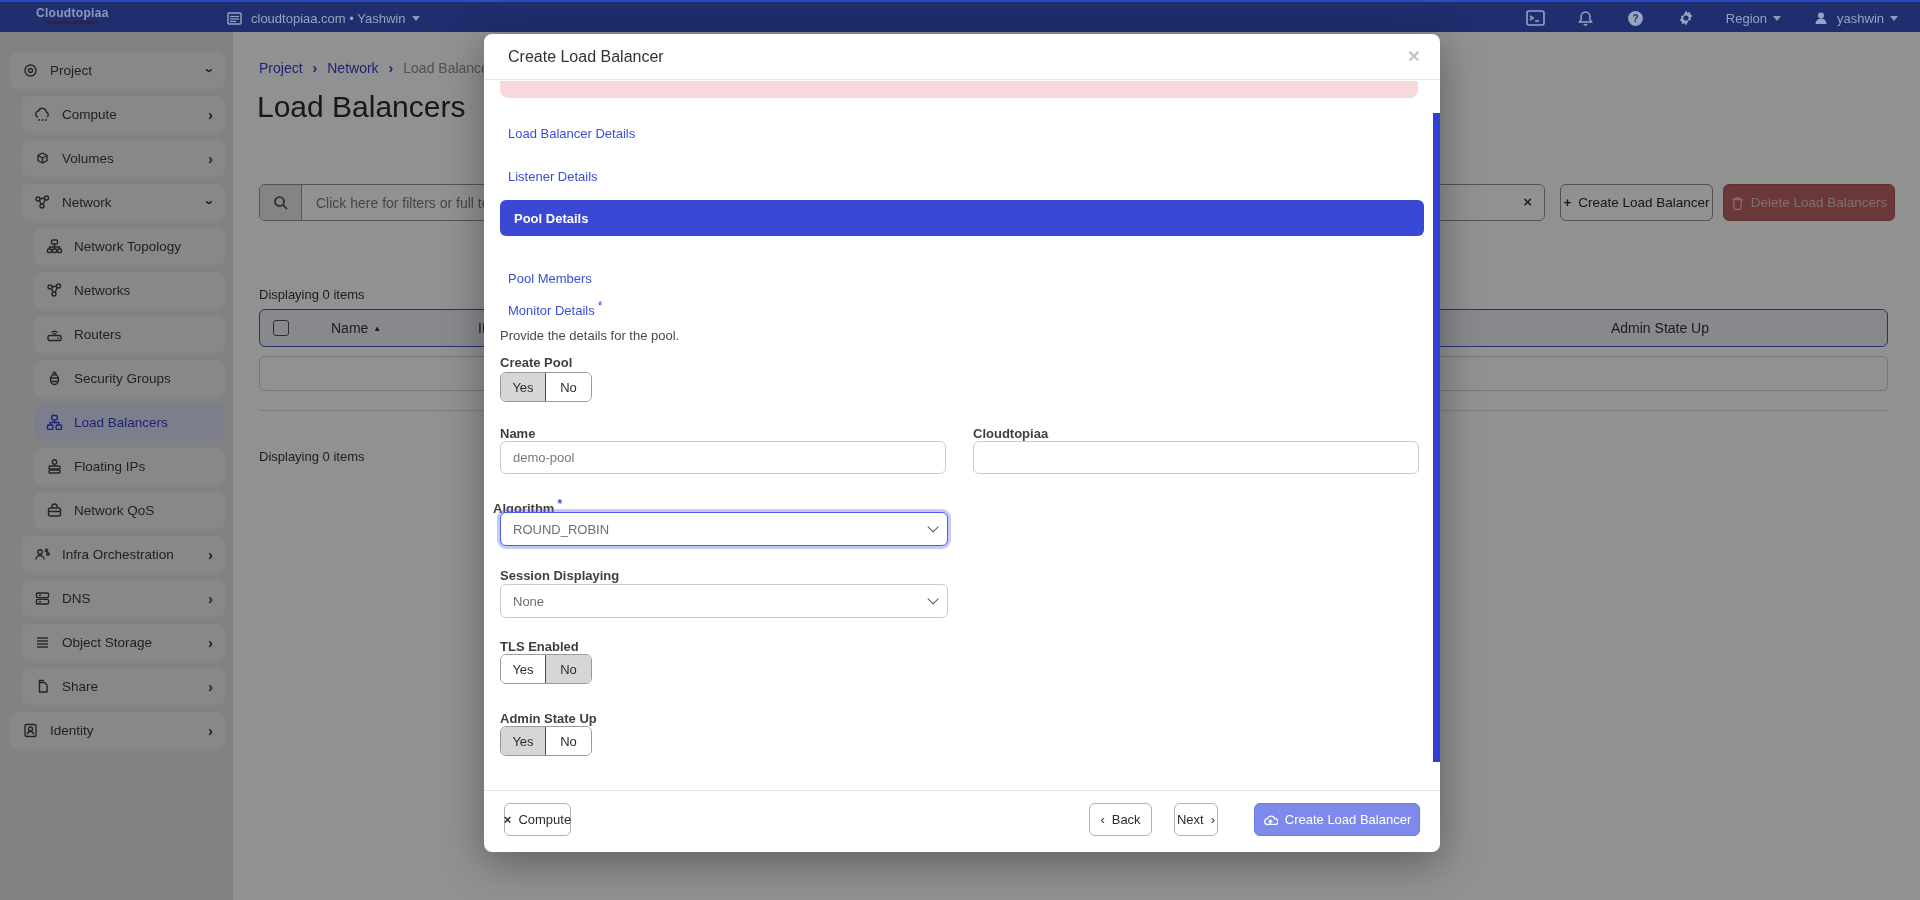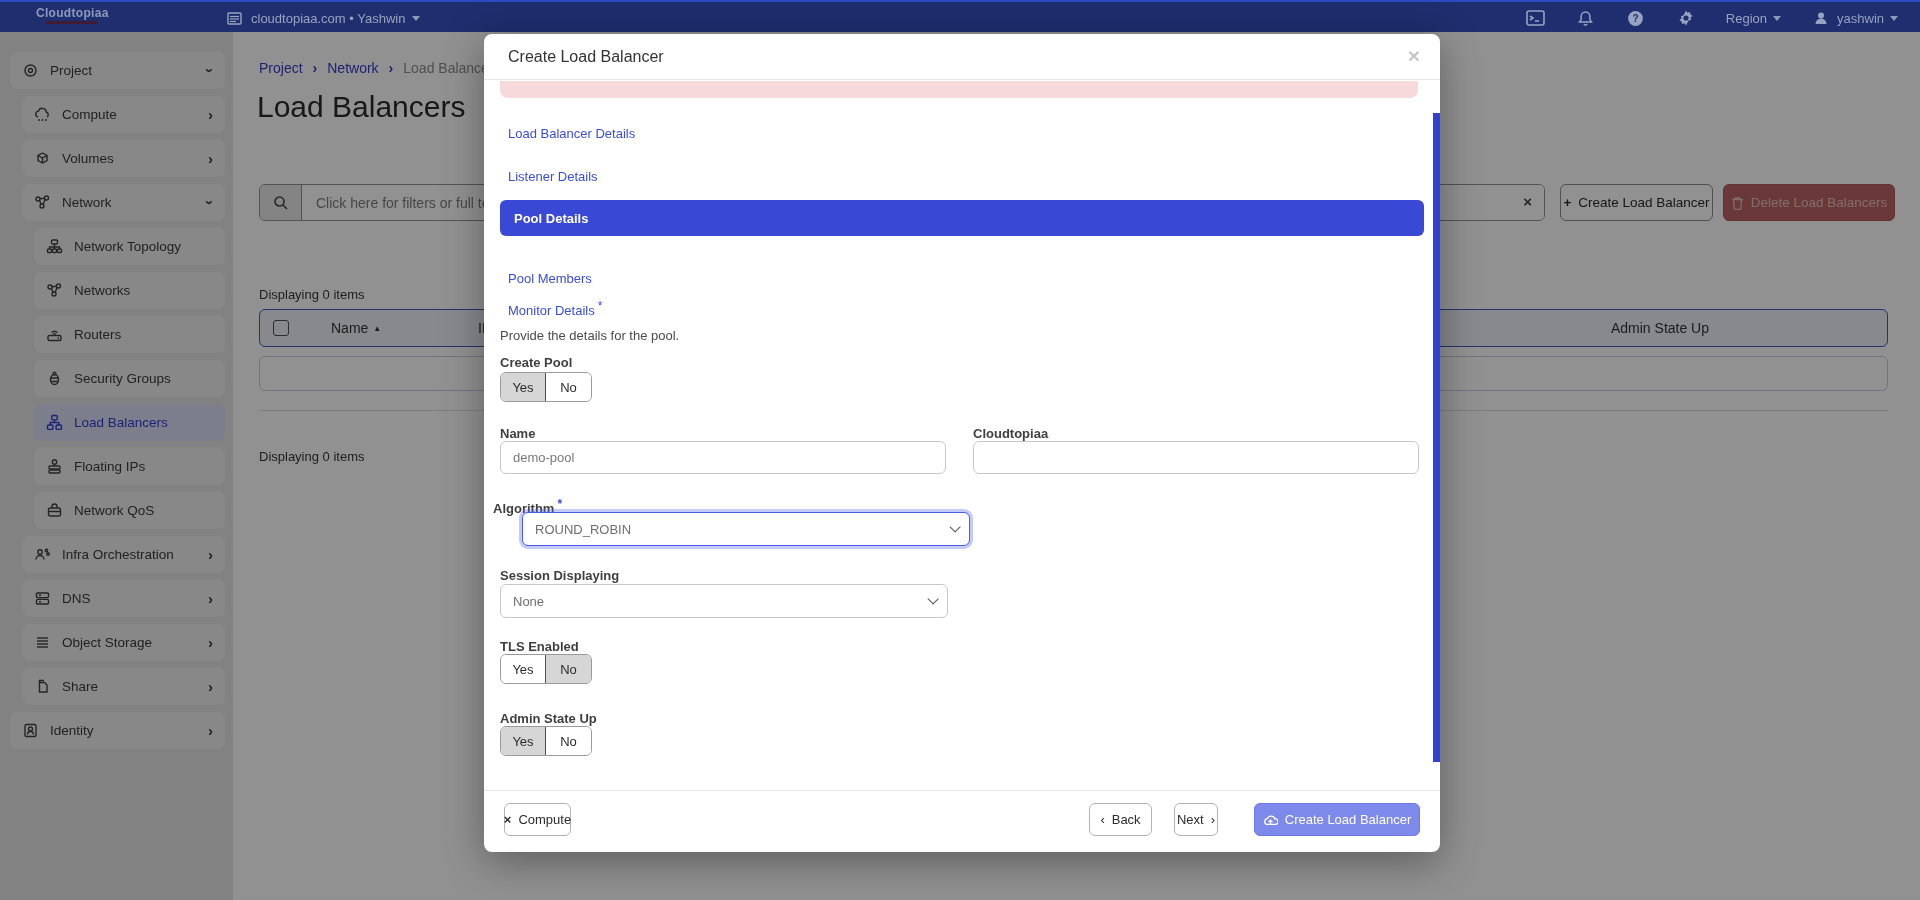--- a/index.html
+++ b/index.html
@@ -104,21 +104,21 @@
   .yn-btn.sel { background:#d6d6d6; }
 
   .txt-input { position:absolute; width:446px; height:33px; border:1px solid #c9c9c9; border-radius:6px;
                font-size:13px; color:#7a7a7a; padding:0 12px; outline:none; background:#fff;
                font-family:"Liberation Sans", sans-serif; }
   .sel-box { position:absolute; width:448px; height:34px; border:1px solid #c9c9c9; border-radius:6px;
              background:#fff; display:flex; align-items:center; font-size:13px; color:#6f6f6f;
              padding:0 12px; cursor:pointer; }
   .sel-box .sel-chev { position:absolute; right:12px; width:8px; height:8px; border-right:1.8px solid #555;
                        border-bottom:1.8px solid #555; transform:rotate(45deg) translateY(-3px); }
-  .sel-box.focused { border:1.6px solid #4a5ce8; box-shadow:0 0 0 3px rgba(85,105,235,.35);margin-left:22px; }
+  .sel-box.focused { border:1.6px solid #4a5ce8; box-shadow:0 0 0 3px rgba(85,105,235,.35); }
 
   .modal-footer { position:absolute; top:756px; left:0; right:0; height:62px; border-top:1px solid #e4e4e4; }
   .mf-btn { position:absolute; top:12px; height:33px; display:inline-flex; align-items:center; justify-content:center;
             gap:7px; border:1px solid #b3b3b3; border-radius:6px; background:#fff; color:#2c2c2c;
             font-size:13px; cursor:pointer; }
   .mf-cancel { left:20px; width:67px; }
   .mf-back { right:288px; width:63px; }
   .mf-next { right:222px; width:44px; }
   .mf-submit { right:20px; width:166px; background:#7e8aeb; border-color:#6d7ae0; color:#fff; }
   .modal-scrollbar { position:absolute; top:79px; right:0; width:7px; height:649px; background:#3040d4; }

